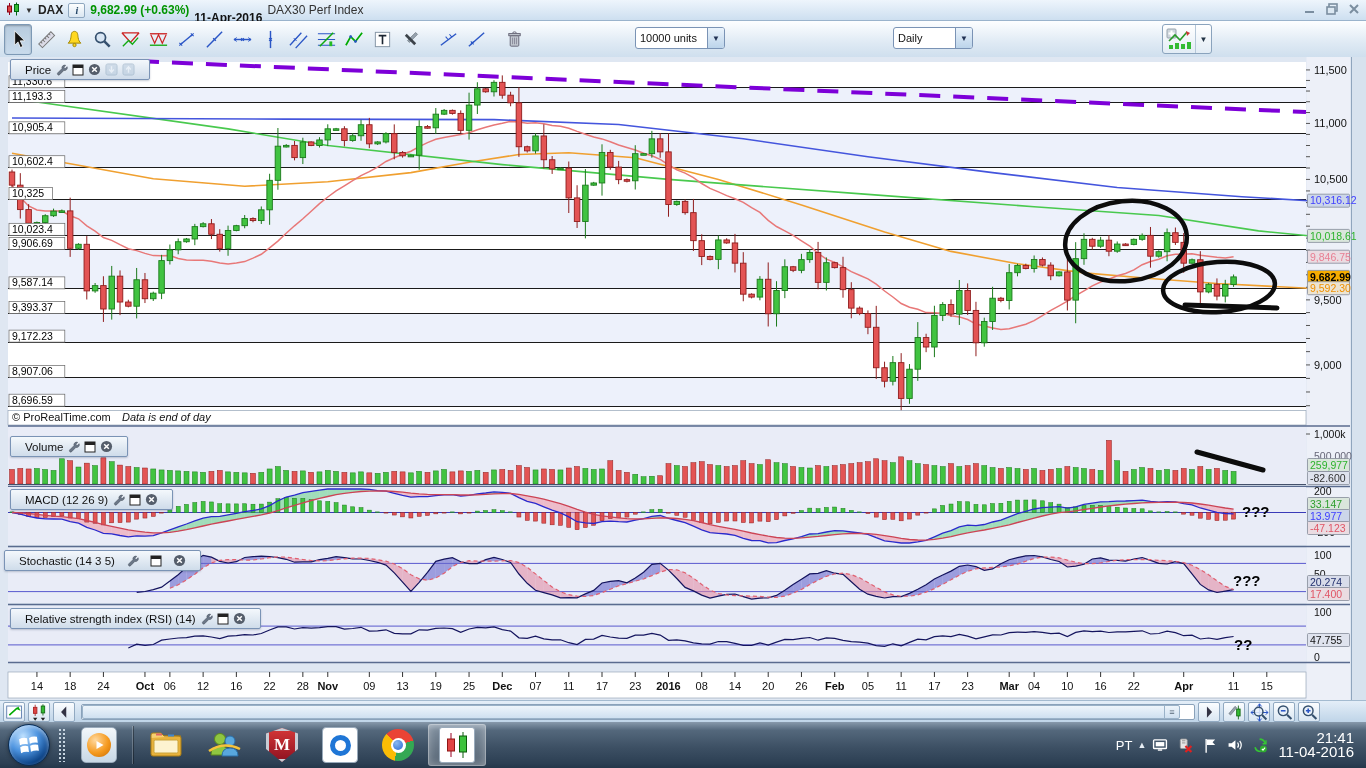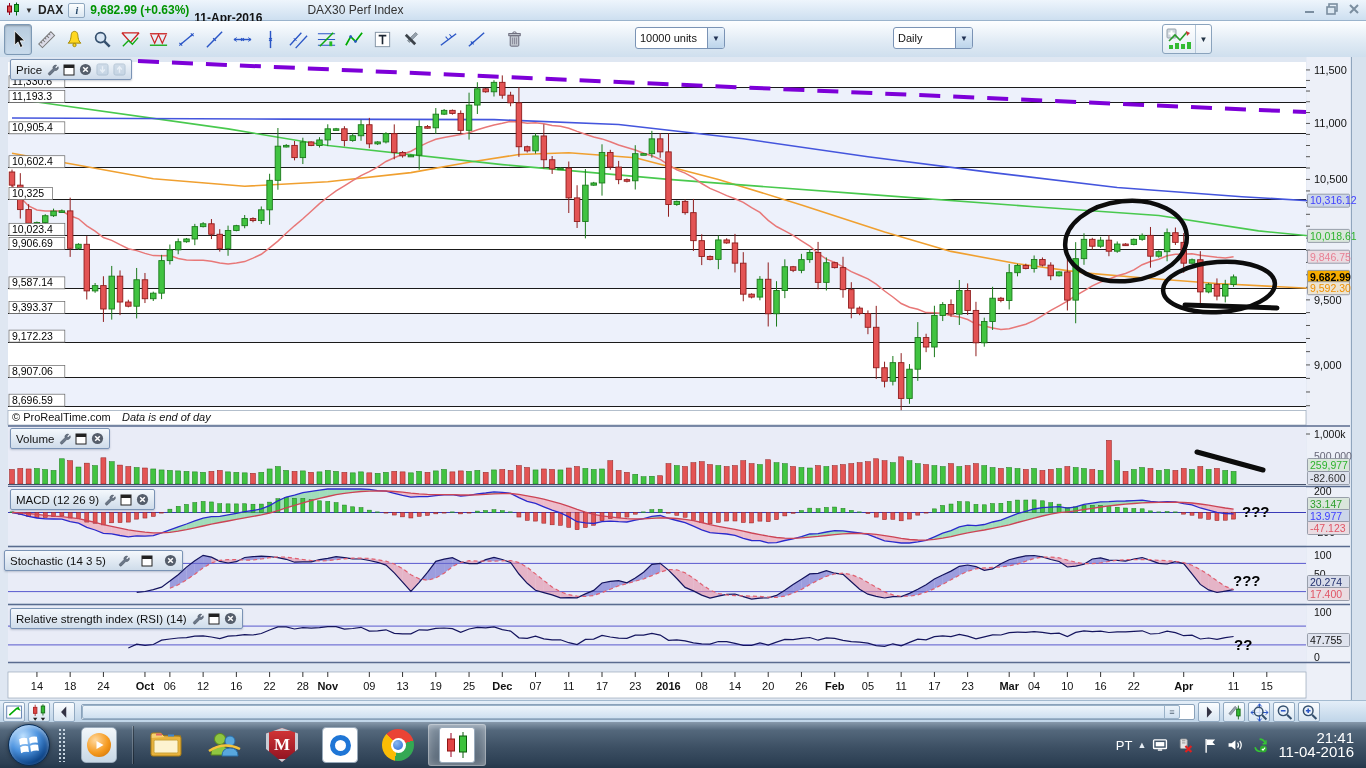--- a/index.html
+++ b/index.html
@@ -9,21 +9,21 @@
   .titlebar{position:absolute;left:0;top:0;width:1366px;height:21px;
     background:linear-gradient(#eef5fc,#cddff0);border-bottom:1px solid #9ab3cc;
     display:flex;align-items:center;gap:5px;padding-left:6px;box-sizing:border-box;font-size:12px;color:#222;}
   .titlebar .sym{font-weight:bold;}
   .titlebar .caret{font-size:8px;color:#333;}
   .info-btn{display:inline-block;width:15px;height:13px;line-height:13px;text-align:center;
     background:linear-gradient(#fdfefe,#dbe7f2);border:1px solid #8fa7bf;border-radius:2px;
     font-family:"Liberation Serif",serif;font-style:italic;font-weight:bold;font-size:10px;color:#246;}
   .quote{color:#009400;font-weight:bold;}
   .tdate{font-weight:bold;color:#111;margin-top:15px;}
-  .inst{color:#333;margin-left:40px;}
+  .inst{color:#333;}
   .winctl{position:absolute;right:6px;top:3px;display:flex;gap:10px;}
   .winctl svg{display:block;}
   
   .toolbar{position:absolute;left:0;top:21px;width:1366px;height:36px;
     background:linear-gradient(#fdfeff,#dfeaf4 60%,#cfdfee);border-bottom:1px solid #a9bfd4;}
   #tools{position:absolute;left:4px;top:3px;display:flex;align-items:center;}
   .tbtn{width:26px;height:29px;display:flex;align-items:center;justify-content:center;border:1px solid transparent;border-radius:3px;}
   .tbtn.sel{background:linear-gradient(#b7cbde,#c9dbec);border:1px solid #7d99b5;box-shadow:inset 0 1px 2px rgba(0,0,0,.25);}
   .tgap{width:10px;}
   .select{position:absolute;top:6px;height:20px;background:#fff;border:1px solid #7a93b5;border-radius:3px;
@@ -32,21 +32,21 @@
   .select .dd{width:16px;height:100%;background:linear-gradient(#eaf3fc,#bcd4ea);border-left:1px solid #7a93b5;
     display:flex;align-items:center;justify-content:center;font-size:8px;color:#235;border-radius:0 2px 2px 0;}
   .addind{position:absolute;left:1162px;top:3px;height:28px;display:flex;background:linear-gradient(#ffffff,#e2ecf5);
     border:1px solid #8aa3bd;border-radius:3px;}
   .addind .ic{width:32px;display:flex;align-items:center;justify-content:center;}
   .addind .dd{width:15px;display:flex;align-items:center;justify-content:center;font-size:8px;color:#234;border-left:1px solid #b5c7d8;}
   
   .chartarea{position:absolute;left:0;top:57px;width:1366px;height:643px;background:#dfe7f2;}
   svg text{font-family:"Liberation Sans",sans-serif;}
   
-  .hdr{position:absolute;height:17px;display:flex;align-items:center;gap:4px;padding:1px 5px;
+  .hdr{position:absolute;height:17px;display:flex;align-items:center;gap:4px;padding:1px 14px;
     background:linear-gradient(#f4f8fc,#cfdcea);border:1px solid #7a93b5;border-radius:2px;
     font-size:11.5px;color:#111;box-shadow:0 1px 2px rgba(40,60,90,.25);}
   .hdr .hic{display:flex;align-items:center;}
   
   .statusbar{position:absolute;left:0;top:700px;width:1366px;height:22px;
     background:linear-gradient(#e4eef8,#bdd3e7);border-top:1px solid #a4bbd0;display:flex;align-items:center;}
   .sbtn{height:18px;min-width:20px;display:flex;align-items:center;justify-content:center;margin-left:3px;
     background:linear-gradient(#fbfdff,#d9e6f2);border:1px solid #91a9c1;border-radius:2px;}
   .strack{position:relative;height:14px;background:#fff;border:1px solid #8aa2ba;border-radius:2px;margin-left:6px;flex:0 0 auto;width:1112px;}
   .sthumb{position:absolute;left:0;top:0;height:12px;width:1096px;background:linear-gradient(#eef5fb,#cfe0f0);border:1px solid #9ab2c8;border-radius:2px;}
@@ -1426,21 +1426,21 @@
               <path d="M7 3.5 v6 M4.5 7 L7 10 9.5 7" stroke="#eef4fa" stroke-width="1.5" fill="none"></path>
             </svg>
           </span>
     <span class="hic" style="opacity:.55">
             <svg width="13" height="13" viewBox="0 0 14 14">
               <rect x="1" y="1" width="12" height="12" rx="2" fill="#b9cbdd" stroke="#8fa7bd"></rect>
               <path d="M7 10.5 v-6 M4.5 7 L7 4 9.5 7" stroke="#eef4fa" stroke-width="1.5" fill="none"></path>
             </svg>
           </span>
         </div>
-        <div class="hdr" style="left: 10px; top: 371px;">
+        <div class="hdr" style="left: 10px; top: 379px;">
           <span>Volume</span>
     <span class="hic">
             <svg width="13" height="13" viewBox="0 0 14 14">
               <path d="M11.5 2.5 a3 3 0 0 0 -4 3.6 L3 10.6 a1.4 1.4 0 0 0 2 2 L9.5 8 a3 3 0 0 0 3.6-4 L11 6 9.6 4.6 Z" fill="#6b7787" stroke="#49525e" stroke-width="0.6"></path>
             </svg>
           </span>
     <span class="hic">
             <svg width="12" height="12" viewBox="0 0 12 12">
               <rect x="1" y="1" width="10" height="10" fill="#fff" stroke="#222"></rect>
               <rect x="1" y="1" width="10" height="3" fill="#222"></rect>

